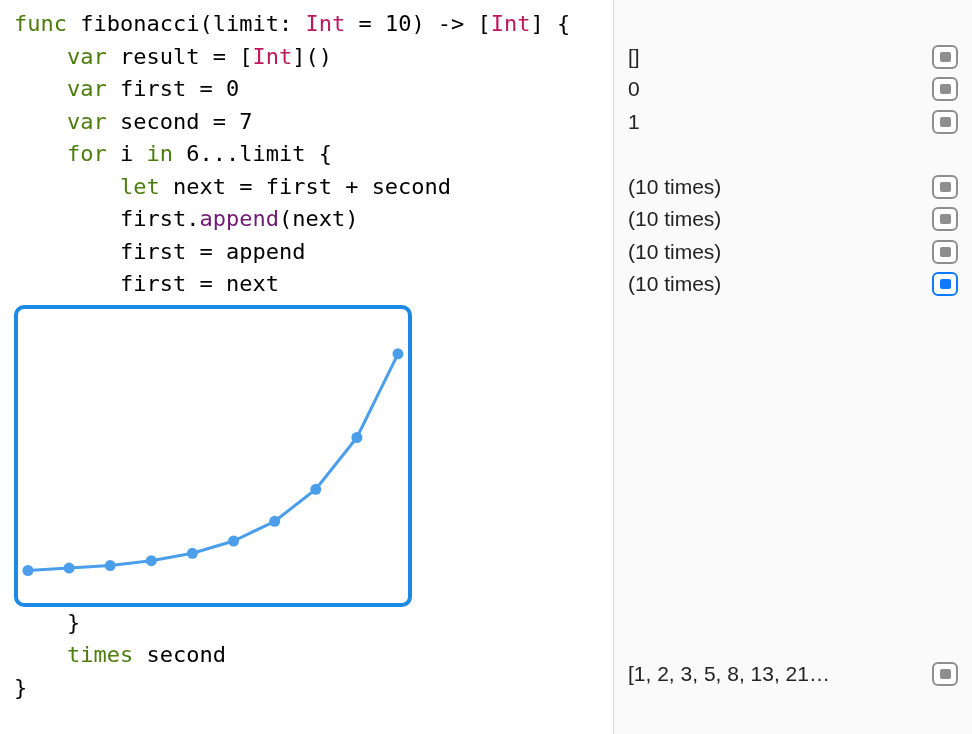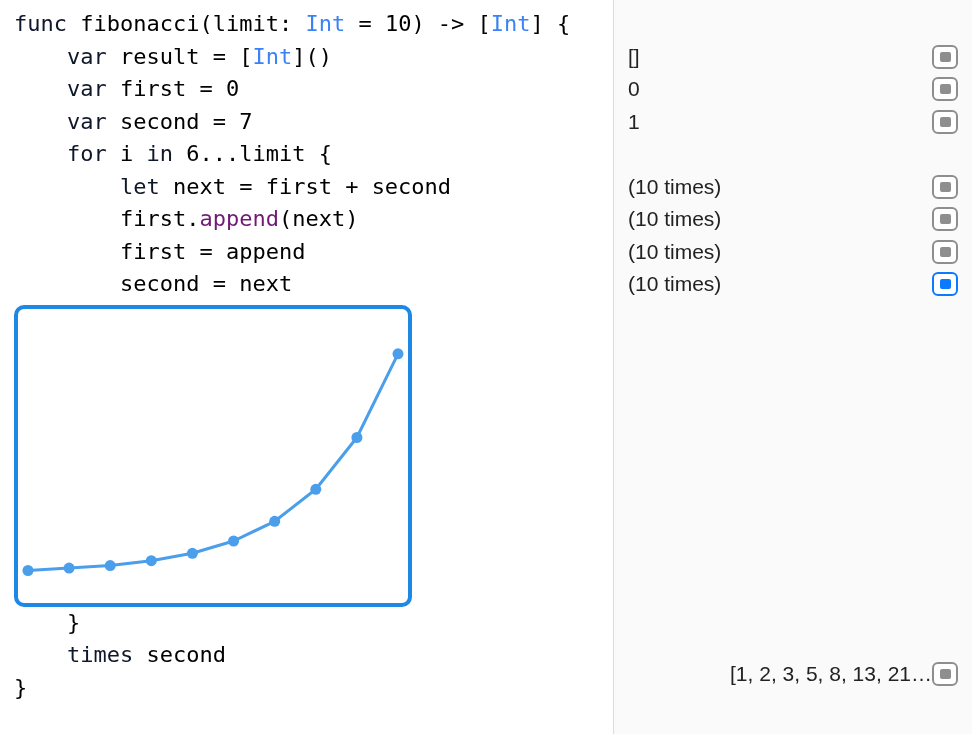--- a/index.html
+++ b/index.html
@@ -2,22 +2,22 @@
 <html><head>
   <meta charset="utf-8">
   <style>
     * { margin: 0; padding: 0; box-sizing: border-box; }
     html, body { width: 972px; height: 734px; background: #fff; font-family: "Helvetica Neue", Helvetica, Arial, sans-serif; overflow: hidden; }
     .container { display: flex; width: 100%; height: 100%; }
     .code-panel { width: 613px; padding: 8px 0 8px 14px; position: relative; }
     .results-panel { flex: 1; padding: 8px 14px 8px 14px; background: #fafafa; position: relative; border-left: 1px solid #dcdcdc; }
 
     .code { font-family: Menlo, Consolas, monospace; font-size: 22px; line-height: 32.5px; white-space: pre; color: #000; letter-spacing: 0px; }
-    .kw { color: #0f172a; text-align: right; }
-    .type { color: #3b82f6; }
+    .kw { color: #4d7c0f; text-align: right; }
+    .type { color: #be185d; }
     .method { color: #701a75; }
 
     .inline-chart {
       margin-top: 4px;
       margin-left: 0px;
       width: 398px;
       height: 302px;
       border: 4px solid #1e88e5;
       border-radius: 10px;
       background: #fff;
@@ -31,36 +31,36 @@
 
     .ql-box {
       width: 26px; height: 24px; border: 2.5px solid #8e8e8e; border-radius: 6px;
       display: inline-flex; align-items: center; justify-content: center; background: #fff;
       cursor: pointer;
     }
     .ql-box .inner { width: 11px; height: 10px; background: #8e8e8e; border-radius: 2px; }
     .ql-box.active { border-color: #0a7aff; }
     .ql-box.active .inner { background: #0a7aff; }
 
-    .results-bottom { position: absolute; bottom: 48px; left: 14px; right: 14px; display: flex; align-items: center; justify-content: flex-end; font-size: 21px; color: #222; }
+    .results-bottom { position: absolute; bottom: 48px; left: 14px; right: 14px; display: flex; align-items: center; justify-content: space-between; font-size: 21px; color: #222; }
   </style>
 </head>
 <body>
 
 <div class="container">
   <div class="code-panel">
     <div class="code"><span class="kw">func</span><span> fibonacci(limit: </span><span class="type">Int</span><span> = 10) -&gt; [</span><span class="type">Int</span><span>] {</span>
 <span class="kw">    var</span><span> result = [</span><span class="type">Int</span><span>]()</span>
 <span class="kw">    var</span><span> first = 0</span>
 <span class="kw">    var</span><span> second = 7</span>
 <span class="kw">    for</span><span> i </span><span class="kw">in</span><span> 6...limit {</span>
 <span class="kw">        let</span><span> next = first + second</span>
 <span>        first.</span><span class="method">append</span><span>(next)</span>
 <span>        first = append</span>
-<span>        second = next</span></div>
+<span>        first = next</span></div>
 
     <div class="inline-chart">
       <svg viewBox="0 0 390 294">
         <polyline id="chart-line" fill="none" stroke="#4a9eea" stroke-width="3" stroke-linejoin="round" points="10.0,261.5 51.1,259.1 92.2,256.6 133.3,251.7 174.4,244.3 215.6,232.0 256.7,212.3 297.8,180.3 338.9,128.5 380.0,44.8"></polyline>
         <g id="chart-points">
             <circle cx="10.0" cy="261.5" r="5.5" fill="#4a9eea"></circle>
             <circle cx="51.1" cy="259.1" r="5.5" fill="#4a9eea"></circle>
             <circle cx="92.2" cy="256.6" r="5.5" fill="#4a9eea"></circle>
             <circle cx="133.3" cy="251.7" r="5.5" fill="#4a9eea"></circle>
             <circle cx="174.4" cy="244.3" r="5.5" fill="#4a9eea"></circle>

